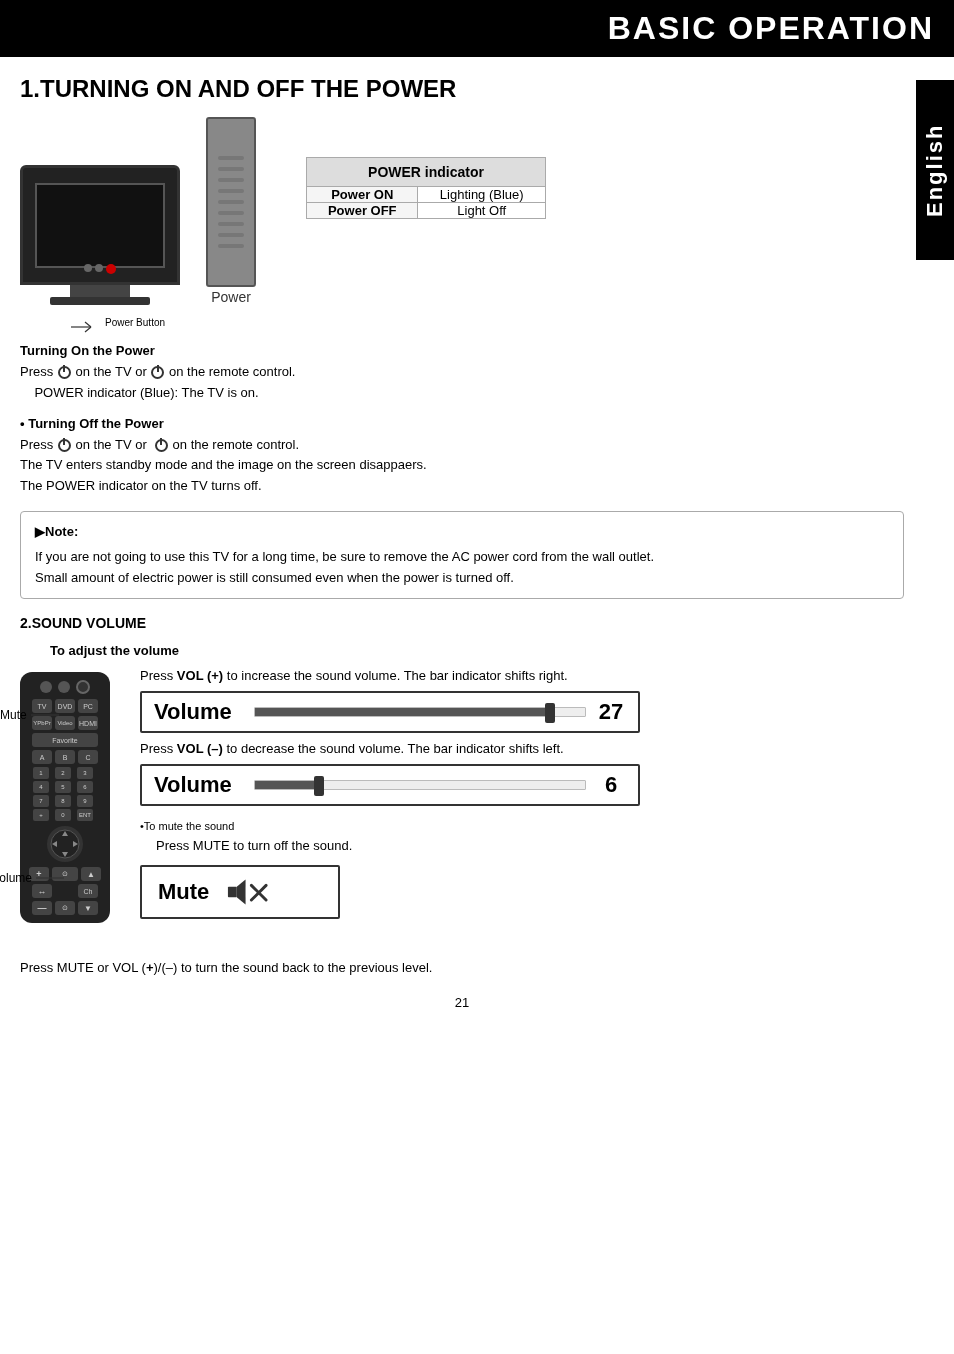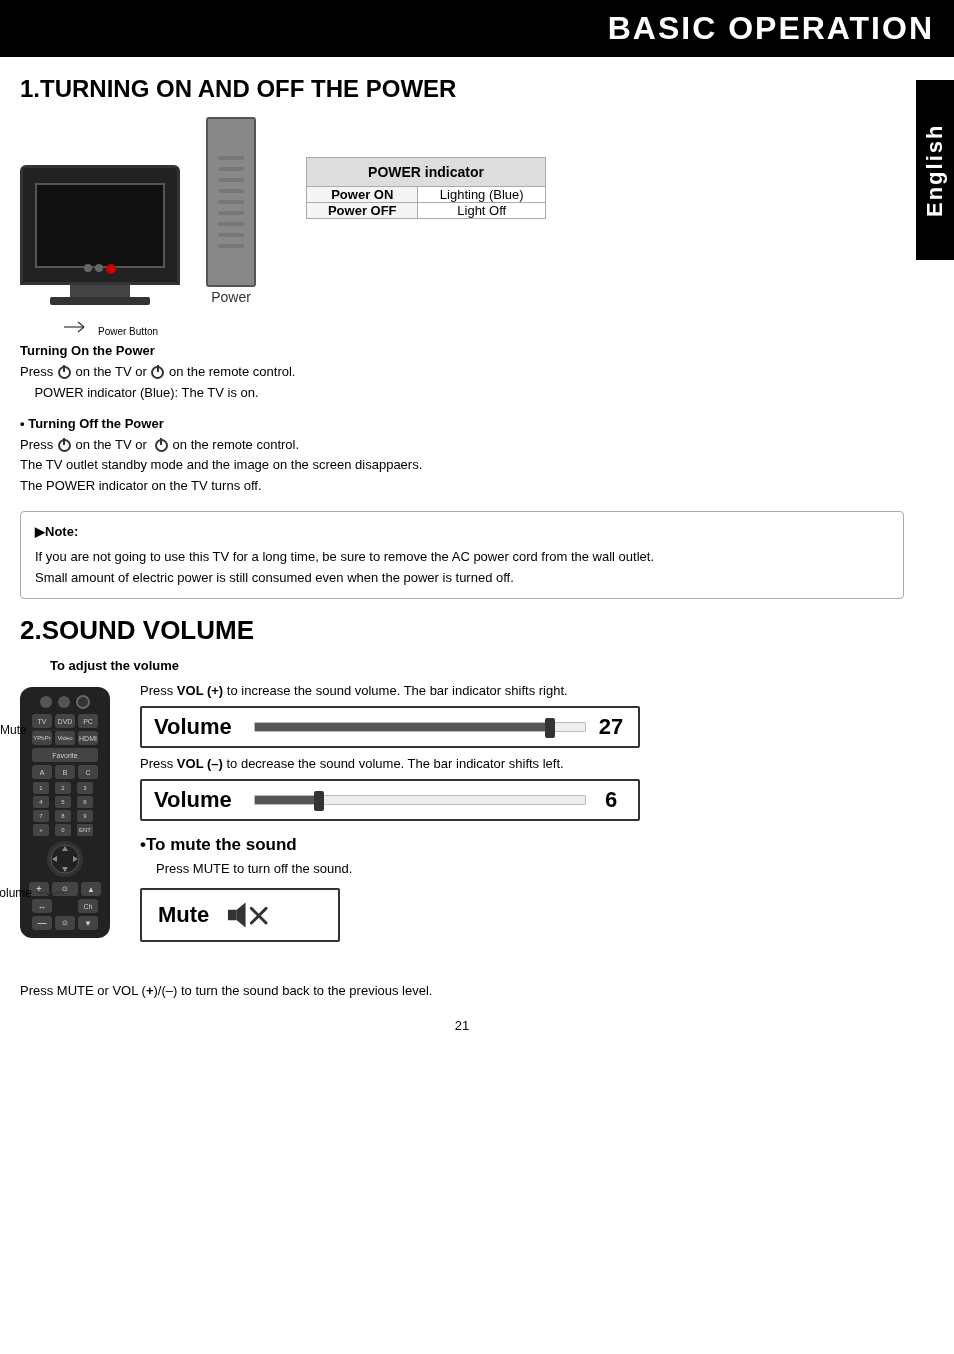--- a/index.html
+++ b/index.html
@@ -52,21 +52,21 @@
     }
 
     
     .section-h1 {
       font-size: 24px;
       font-weight: bold;
       margin-bottom: 14px;
       margin-top: 8px;
     }
     .section-h2 {
-      font-size: 26px;
+      font-size: 14px;
       font-weight: bold;
       margin-bottom: 10px;
       margin-top: 16px;
     }
 
     
     .section1-layout {
       display: flex;
       gap: 30px;
       align-items: flex-start;
@@ -361,24 +361,24 @@
       border-radius: 2px;
       margin: 2px 0;
     }
 
     .vol-description {
       font-size: 13px;
       margin: 6px 0 4px 0;
     }
 
     .sub-heading-bullet {
-      font-weight: bold;
+      font-weight: normal;
       margin-top: 14px;
       margin-bottom: 4px;
-      font-size: 17px;
+      font-size: 11px;
     }
 
     .bottom-note {
       font-size: 13px;
       margin-top: 33px;
     }
 
     .power-symbol {
       display: inline-block;
       width: 13px;
@@ -422,21 +422,21 @@
             <div class="tv-front-buttons">
               <div class="tv-front-btn"></div>
               <div class="tv-front-btn"></div>
               <div class="tv-front-btn" style="background:#c00; width:10px; height:10px;"></div>
             </div>
           </div>
           <div class="tv-front-stand"></div>
           <div class="tv-front-base"></div>
         </div>
 
-        <div style="position:absolute; bottom:-32px; left:44px; display:flex; align-items:flex-end; gap:4px;">
+        <div style="position:absolute; bottom:-32px; left:51px; display:flex; align-items:flex-start; gap:4px;">
           <svg width="30" height="20" viewBox="0 0 30 20">
             <line x1="0" y1="10" x2="20" y2="10" stroke="#333" stroke-width="1.2"></line>
             <line x1="20" y1="10" x2="14" y2="5" stroke="#333" stroke-width="1.2"></line>
             <line x1="20" y1="10" x2="14" y2="15" stroke="#333" stroke-width="1.2"></line>
           </svg>
           <span style="font-size:10px;">Power Button</span>
         </div>
       </div>
 
       <div style="display:flex; flex-direction:column; align-items:center; margin-left:16px;">
@@ -484,21 +484,21 @@
     <div class="body-text">
       &nbsp;&nbsp;&nbsp;&nbsp;POWER indicator (Blue): The TV is on.
     </div>
   </div>
 
   <div style="margin-top: 2px;">
     <div class="sub-heading">• Turning Off the Power</div>
     <div class="body-text">
       Press <span class="power-symbol"></span> on the TV or &nbsp;<span class="power-symbol"></span> on the remote control.
     </div>
-    <div class="body-text">The TV outlet standby mode and the image on the screen disappaers.</div>
+    <div class="body-text">The TV enters standby mode and the image on the screen disappaers.</div>
     <div class="body-text">The POWER indicator on the TV turns off.</div>
   </div>
 
   <div class="note-box">
     <div class="note-heading">▶Note:</div>
     <div>If you are not going to use this TV for a long time, be sure to remove the AC power cord from the wall outlet.</div>
     <div>Small amount of electric power is still consumed even when the power is turned off.</div>
   </div>
 
   <div class="section-h2">2.SOUND VOLUME</div>

